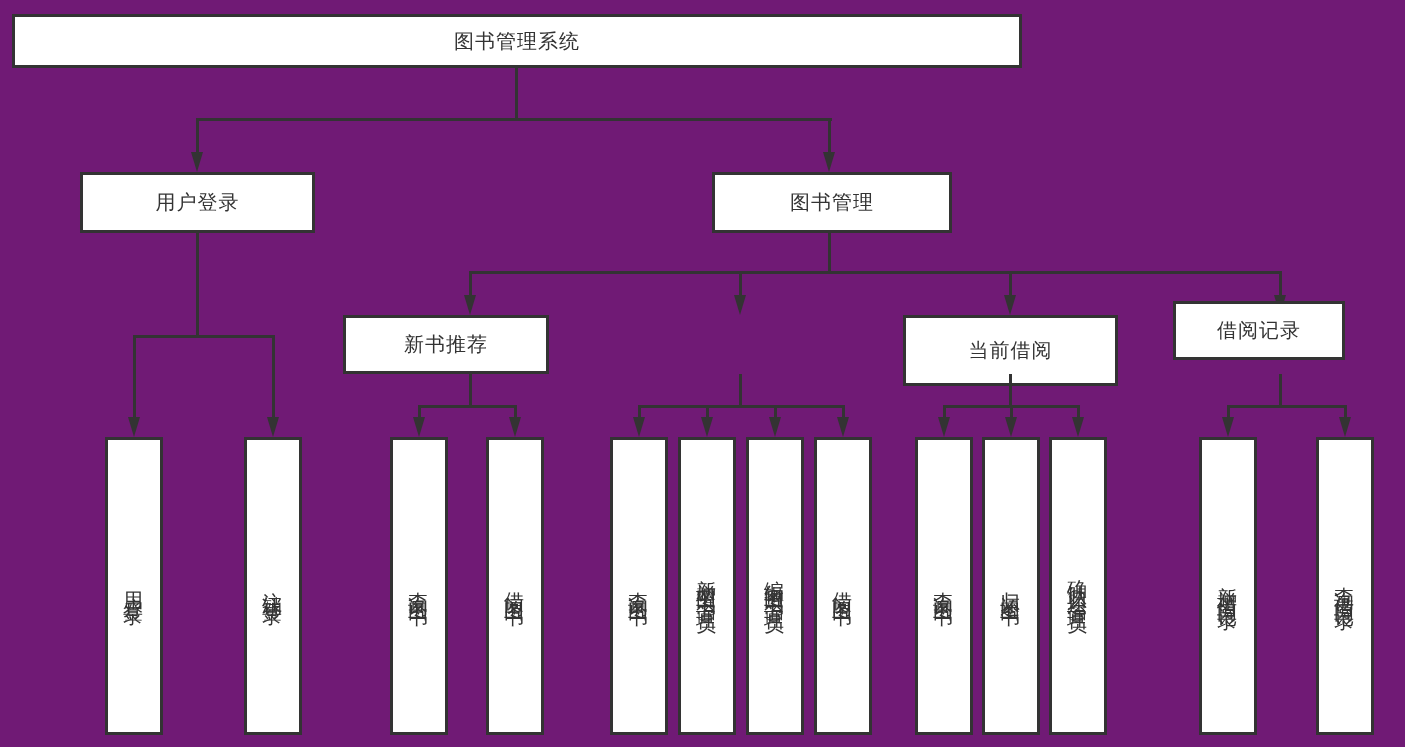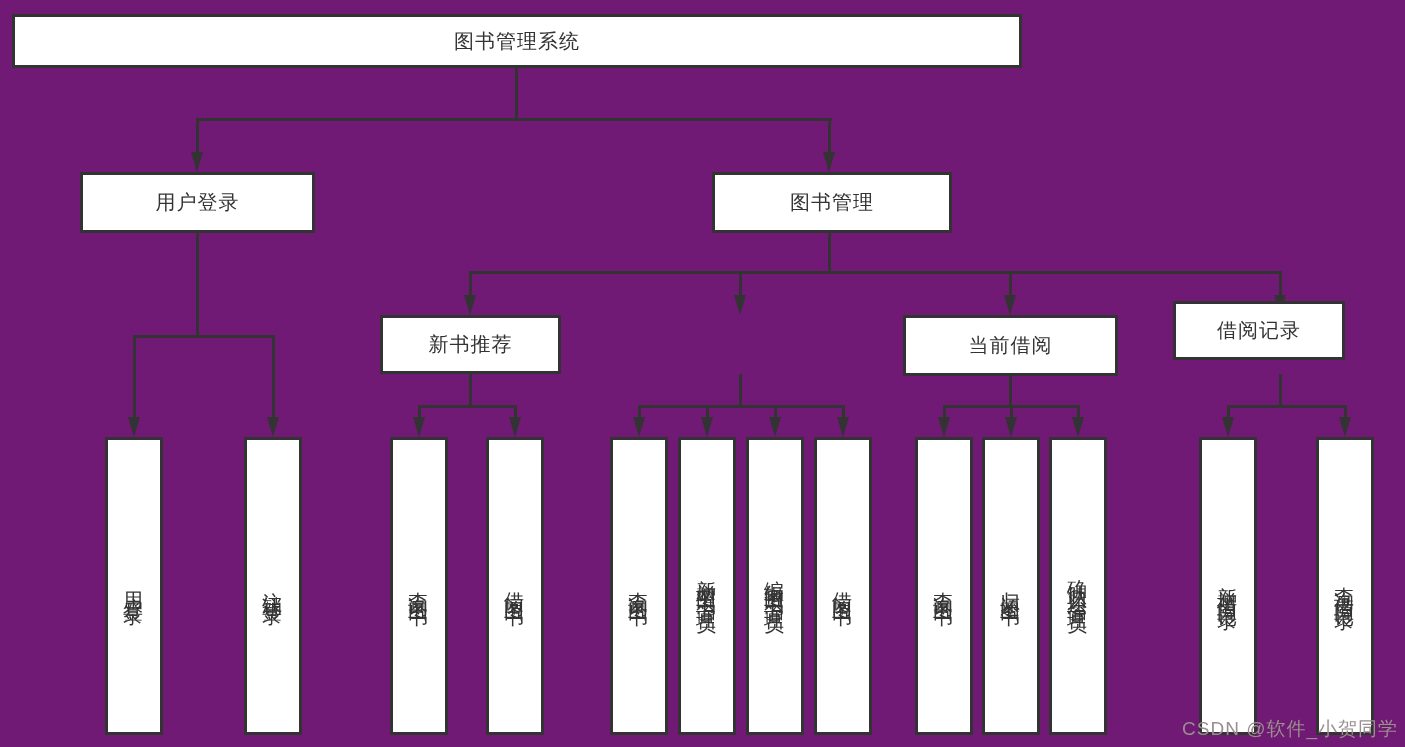--- a/index.html
+++ b/index.html
@@ -59,22 +59,22 @@
   <div class="hl" style="left:469px;top:271px;width:813px"></div>
   <div class="vl" style="left:469px;top:271px;height:28px"></div>
   <div class="ar" style="left:464px;top:295px"></div>
   <div class="vl" style="left:739px;top:271px;height:28px"></div>
   <div class="ar" style="left:734px;top:295px"></div>
   <div class="vl" style="left:1009px;top:271px;height:28px"></div>
   <div class="ar" style="left:1004px;top:295px"></div>
   <div class="vl" style="left:1279px;top:271px;height:28px"></div>
   <div class="ar" style="left:1274px;top:295px"></div>
 
-  <div class="node" style="left:380px;top:315px;width:181px;height:59px">新书推荐</div>
-  <div class="node" style="left:903px;top:315px;width:215px;height:61px">当前借阅</div>
+  <div class="node" style="left:343px;top:315px;width:206px;height:59px">新书推荐</div>
+  <div class="node" style="left:903px;top:315px;width:215px;height:71px">当前借阅</div>
   <div class="node" style="left:1173px;top:301px;width:172px;height:59px">借阅记录</div>
 
   <div class="vl" style="left:469px;top:374px;height:34px"></div>
   <div class="hl" style="left:418px;top:405px;width:99px"></div>
   <div class="vl" style="left:418px;top:405px;height:16px"></div>
   <div class="ar" style="left:413px;top:417px"></div>
   <div class="vl" style="left:514px;top:405px;height:16px"></div>
   <div class="ar" style="left:509px;top:417px"></div>
 
   <div class="vl" style="left:739px;top:374px;height:34px"></div>
@@ -111,15 +111,14 @@
   <div class="leaf" style="left:610px">查询图书</div>
   <div class="leaf" style="left:678px">新增图书（管理员）</div>
   <div class="leaf" style="left:746px">编辑图书（管理员）</div>
   <div class="leaf" style="left:814px">借阅图书</div>
   <div class="leaf" style="left:915px">查询图书</div>
   <div class="leaf" style="left:982px">归还图书</div>
   <div class="leaf" style="left:1049px">确认归还（管理员）</div>
   <div class="leaf" style="left:1199px">新增借阅记录</div>
   <div class="leaf" style="left:1316px">查询借阅记录</div>
 
-  <div class="watermark">CSDN @软件_小贺同学</div>
 
 </div>
 
 </body></html>

